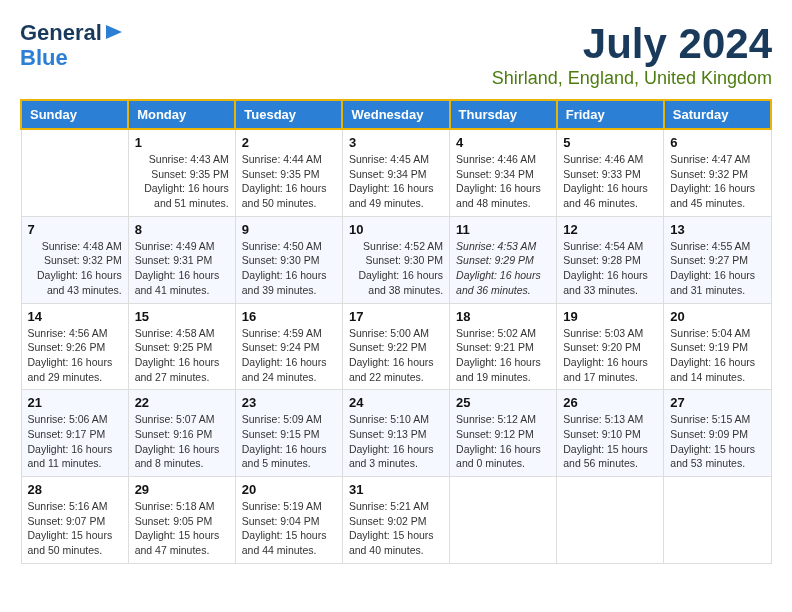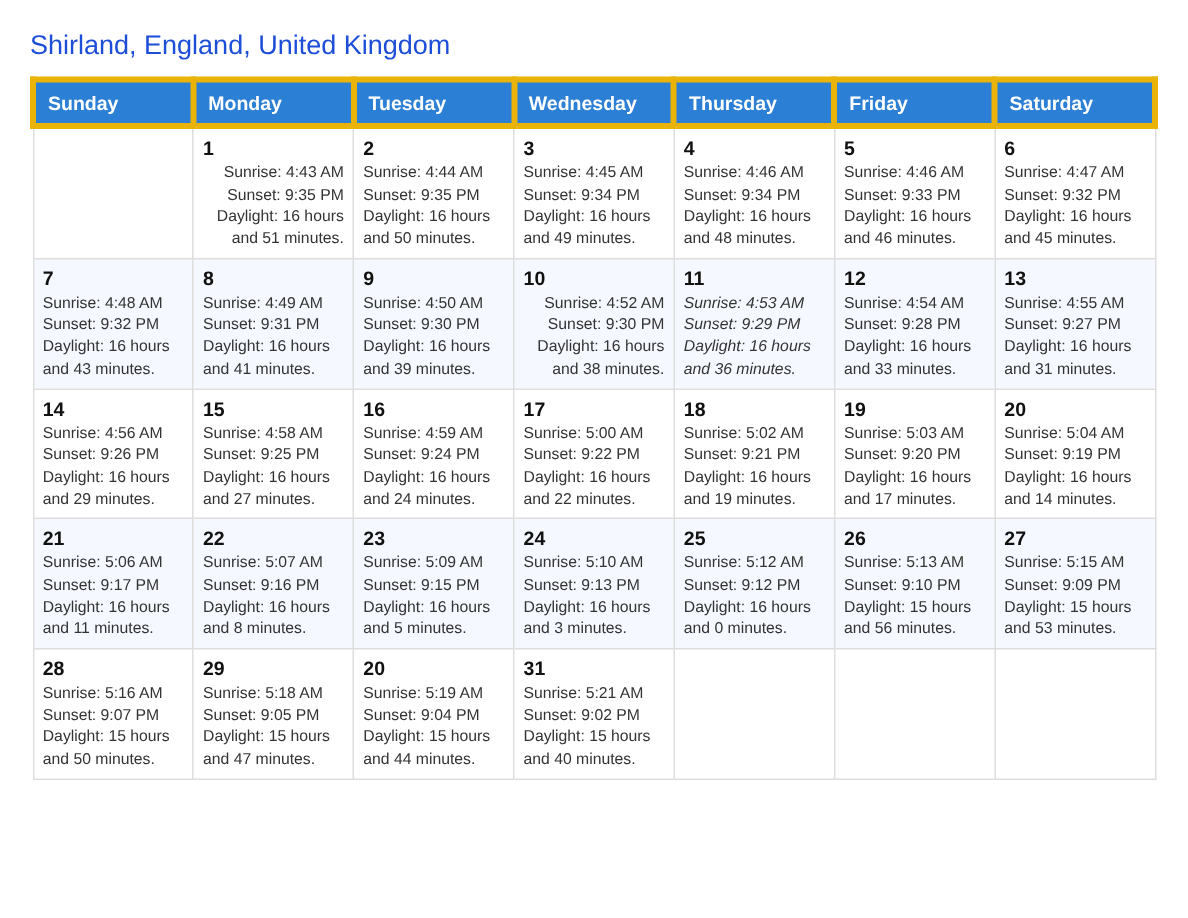--- a/index.html
+++ b/index.html
@@ -30,36 +30,36 @@
     .title-block {
       text-align: right;
     }
     .title-block h1 {
       font-size: 42px;
       color: #1a3a5c;
       font-weight: bold;
     }
     .title-block h2 {
       font-size: 18px;
-      color: #1d4ed8;
+      color: #4d7c0f;
       font-weight: normal;
     }
     table {
       width: 100%;
       border-collapse: collapse;
       font-size: 11px;
     }
     thead tr th {
       background: #2b7fd4;
       color: #fff;
       text-align: left;
       padding: 6px 8px;
       font-size: 13px;
       font-weight: bold;
-      border: 4px solid #eab308;
+      border: 2px solid #eab308;
     }
     tbody tr td {
       border: 1px solid #ddd;
       vertical-align: top;
       padding: 5px 6px;
       color: #333;
       min-height: 80px;
     }
     tbody tr:nth-child(even) td {
       background: #f5f8ff;
@@ -77,21 +77,33 @@
     .day-info {
       font-size: 10.5px;
       color: #333;
       line-height: 1.4;
     }
   </style>
 </head>
 <body>
 
 <div class="header">
+  <div class="logo">
+    <div style="display:flex;align-items:center;">
+      <span class="logo-text">General</span>
+      <div style="display:inline-block;margin-left:2px;margin-top:2px;">
+        <svg width="20" height="20" viewBox="0 0 20 20">
+          <polygon points="2,3 18,10 2,17" fill="#2b7fd4"></polygon>
+        </svg>
+      </div>
+    </div>
+    <span class="logo-text" style="color:#2b7fd4;font-size:22px;">Blue</span>
+  </div>
   <div class="title-block">
+    <h1>July 2024</h1>
     <h2>Shirland, England, United Kingdom</h2>
   </div>
 </div>
 
 <table>
   <thead>
     <tr>
     <th>Sunday</th>
         <th>Monday</th>
         <th>Tuesday</th>
@@ -143,21 +155,21 @@
           <span class="day-number">6</span>
           <div class="day-info" style="white-space: pre-line;">Sunrise: 4:47 AM
 Sunset: 9:32 PM
 Daylight: 16 hours
 and 45 minutes.</div>
         </td>
       </tr>
       <tr>
         <td>
           <span class="day-number">7</span>
-          <div class="day-info" style="white-space: pre-line;">Sunrise: 4:48 AM
+          <div class="day-info" style="white-space: pre-line; text-align: right;">Sunrise: 4:48 AM
 Sunset: 9:32 PM
 Daylight: 16 hours
 and 43 minutes.</div>
         </td>
         <td>
           <span class="day-number">8</span>
           <div class="day-info" style="white-space: pre-line;">Sunrise: 4:49 AM
 Sunset: 9:31 PM
 Daylight: 16 hours
 and 41 minutes.</div>

